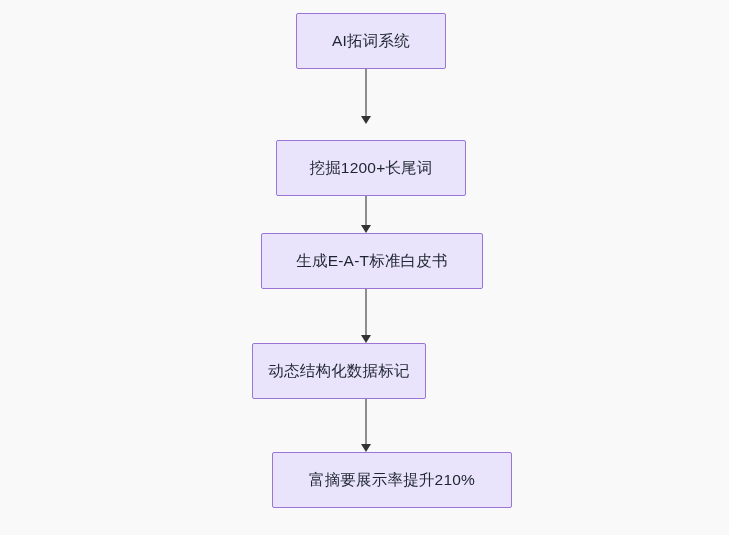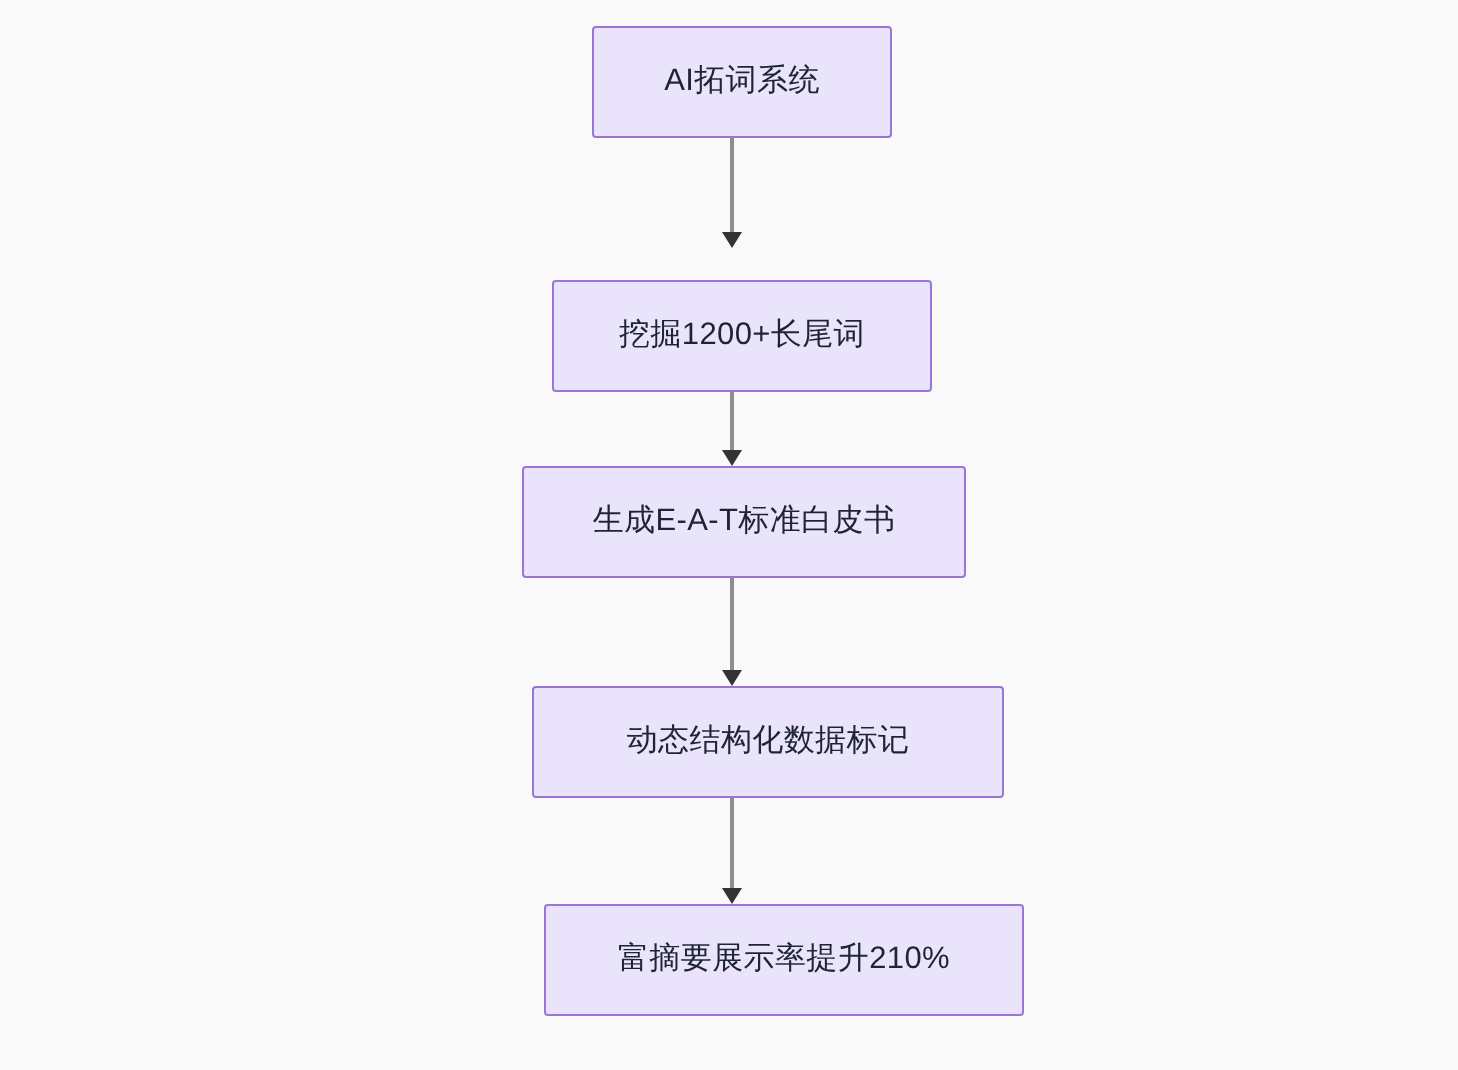--- a/index.html
+++ b/index.html
@@ -91,20 +91,20 @@
 
   <div class="node" style="left: 296px; top: 13px; width: 150px; height: 56px;">
     <span class="node-label">AI拓词系统</span>
   </div>
   <div class="node" style="left: 276px; top: 124px; width: 190px; height: 56px; margin-top: 16px;">
     <span class="node-label">挖掘1200+长尾词</span>
   </div>
   <div class="node" style="left: 261px; top: 233px; width: 222px; height: 56px; justify-content: center;">
     <span class="node-label">生成E-A-T标准白皮书</span>
   </div>
-  <div class="node" style="left: 266px; top: 343px; width: 236px; height: 56px;">
+  <div class="node" style="left: 252px; top: 343px; width: 174px; height: 56px;">
     <span class="node-label">动态结构化数据标记</span>
   </div>
   <div class="node" style="left: 272px; top: 452px; width: 240px; height: 56px;">
     <span class="node-label">富摘要展示率提升210%</span>
   </div>
 
 </div>
 
 </body></html>

